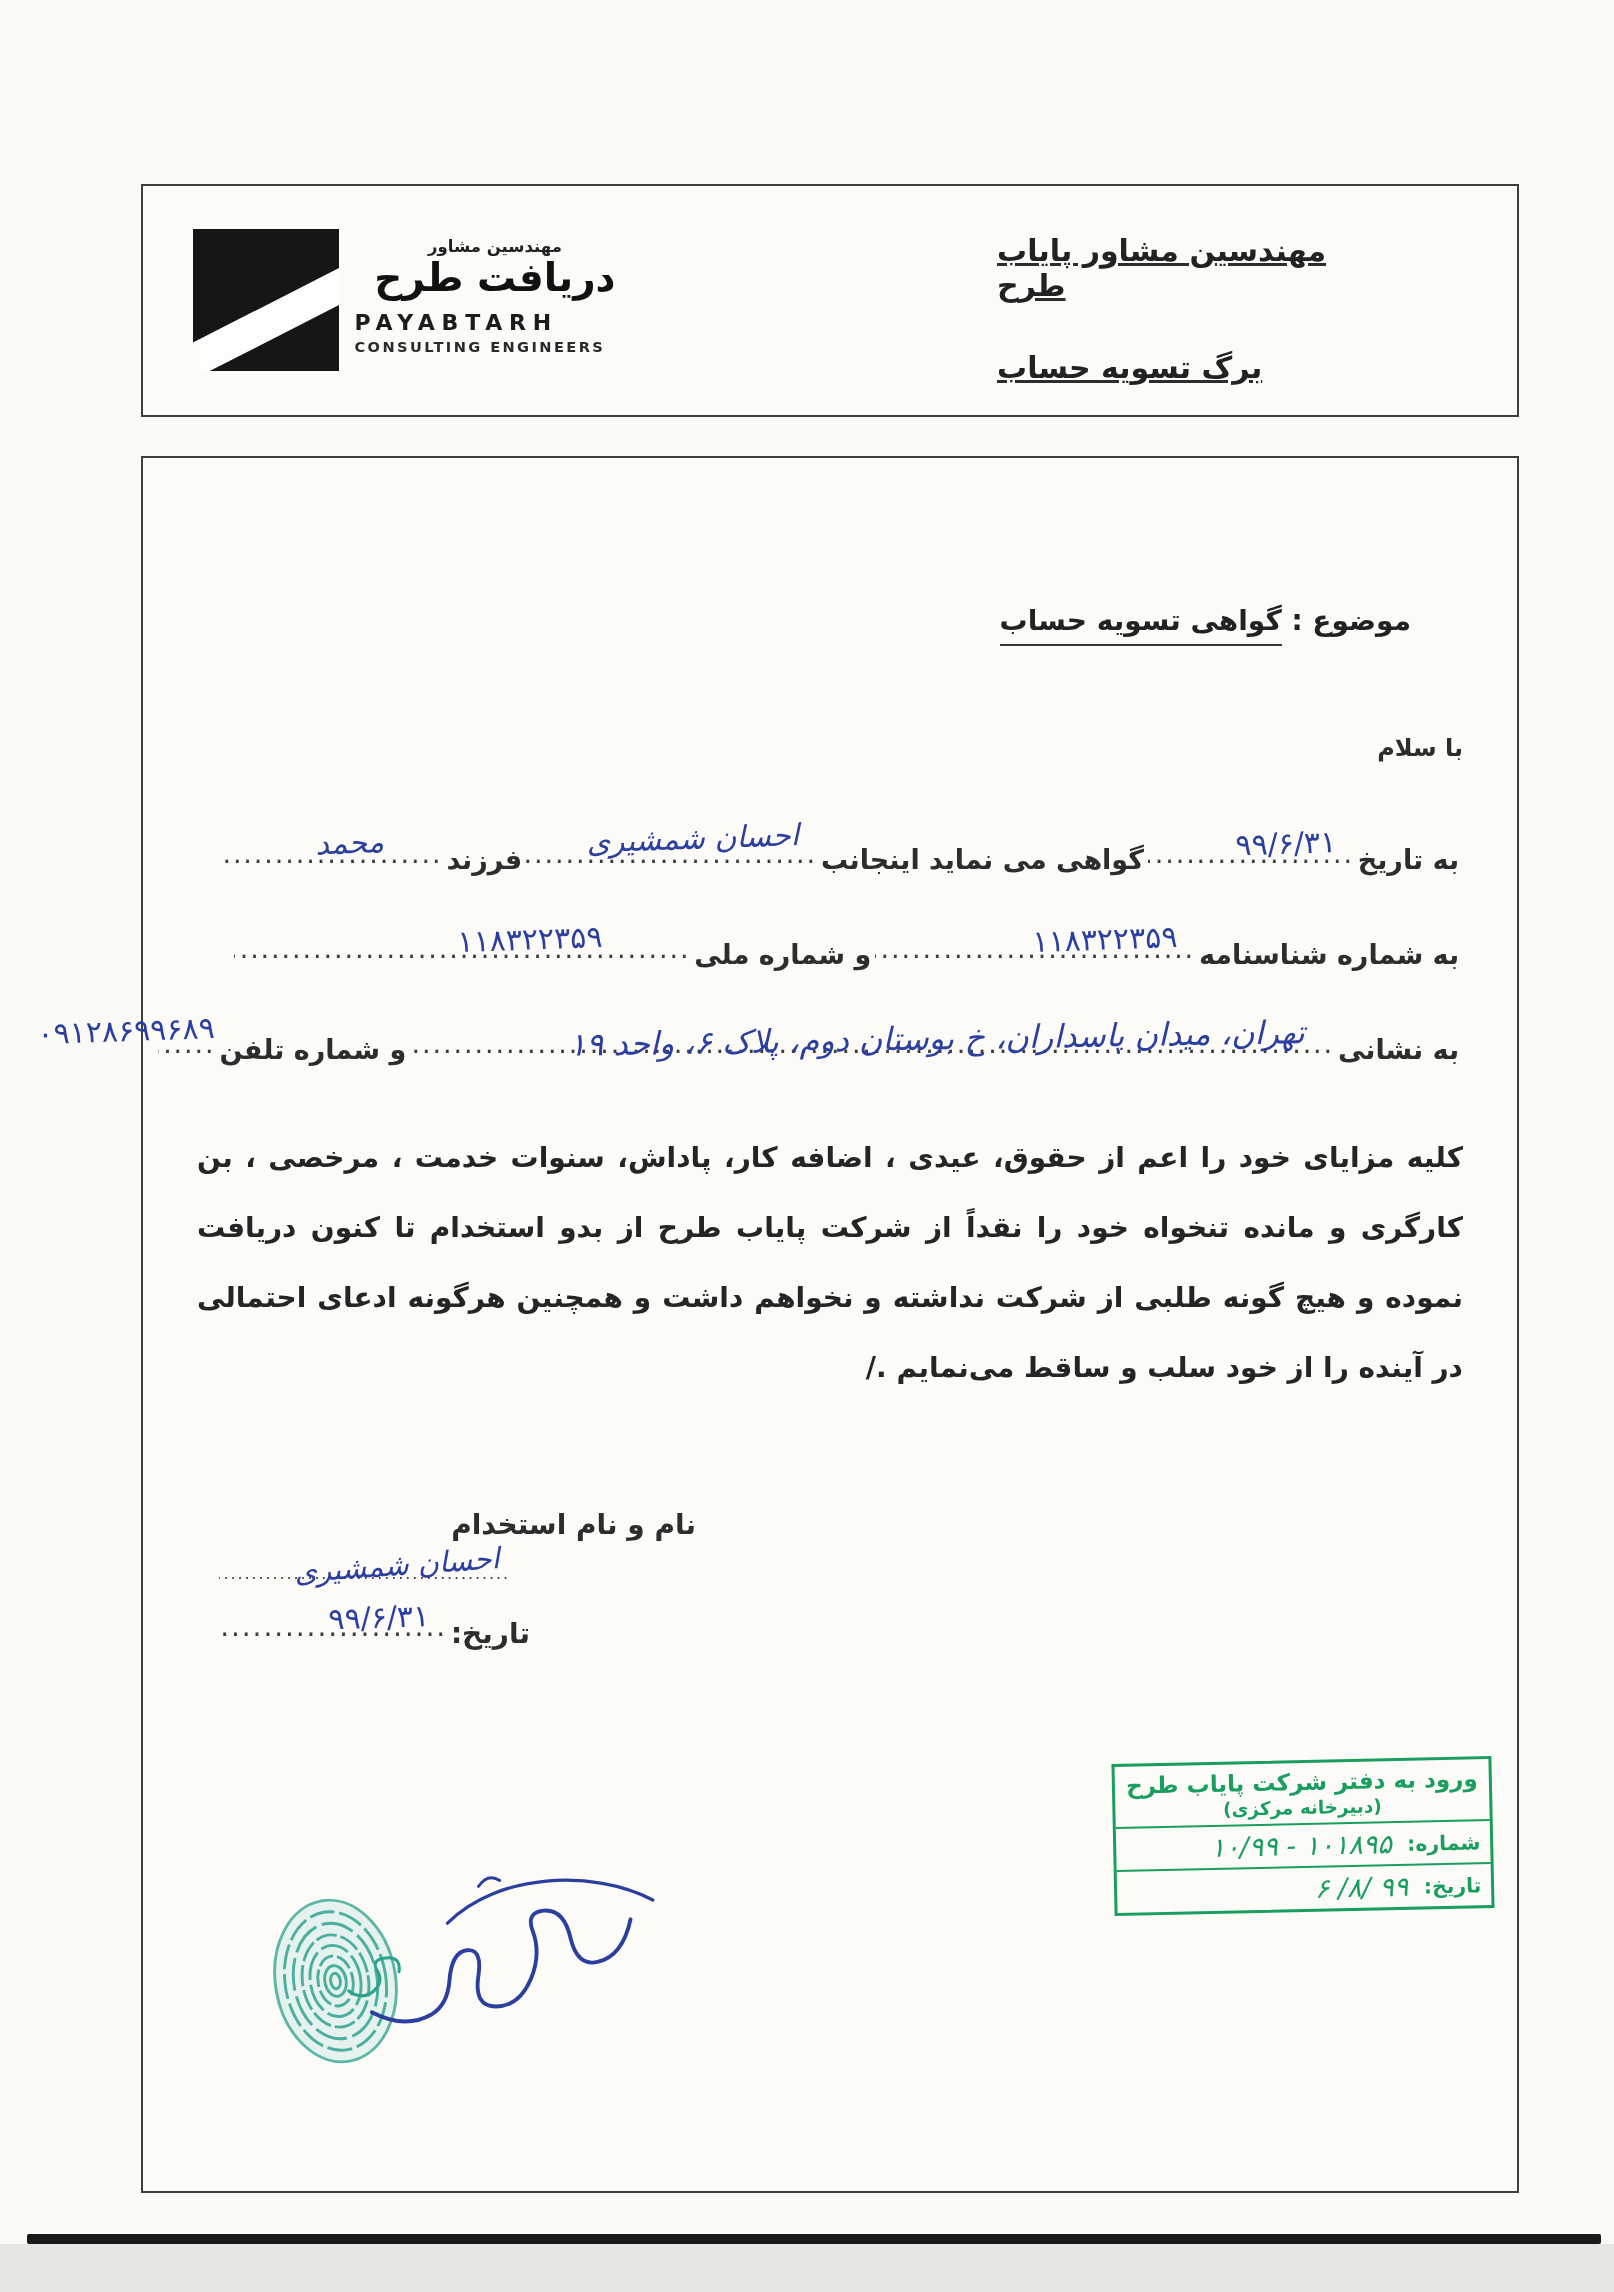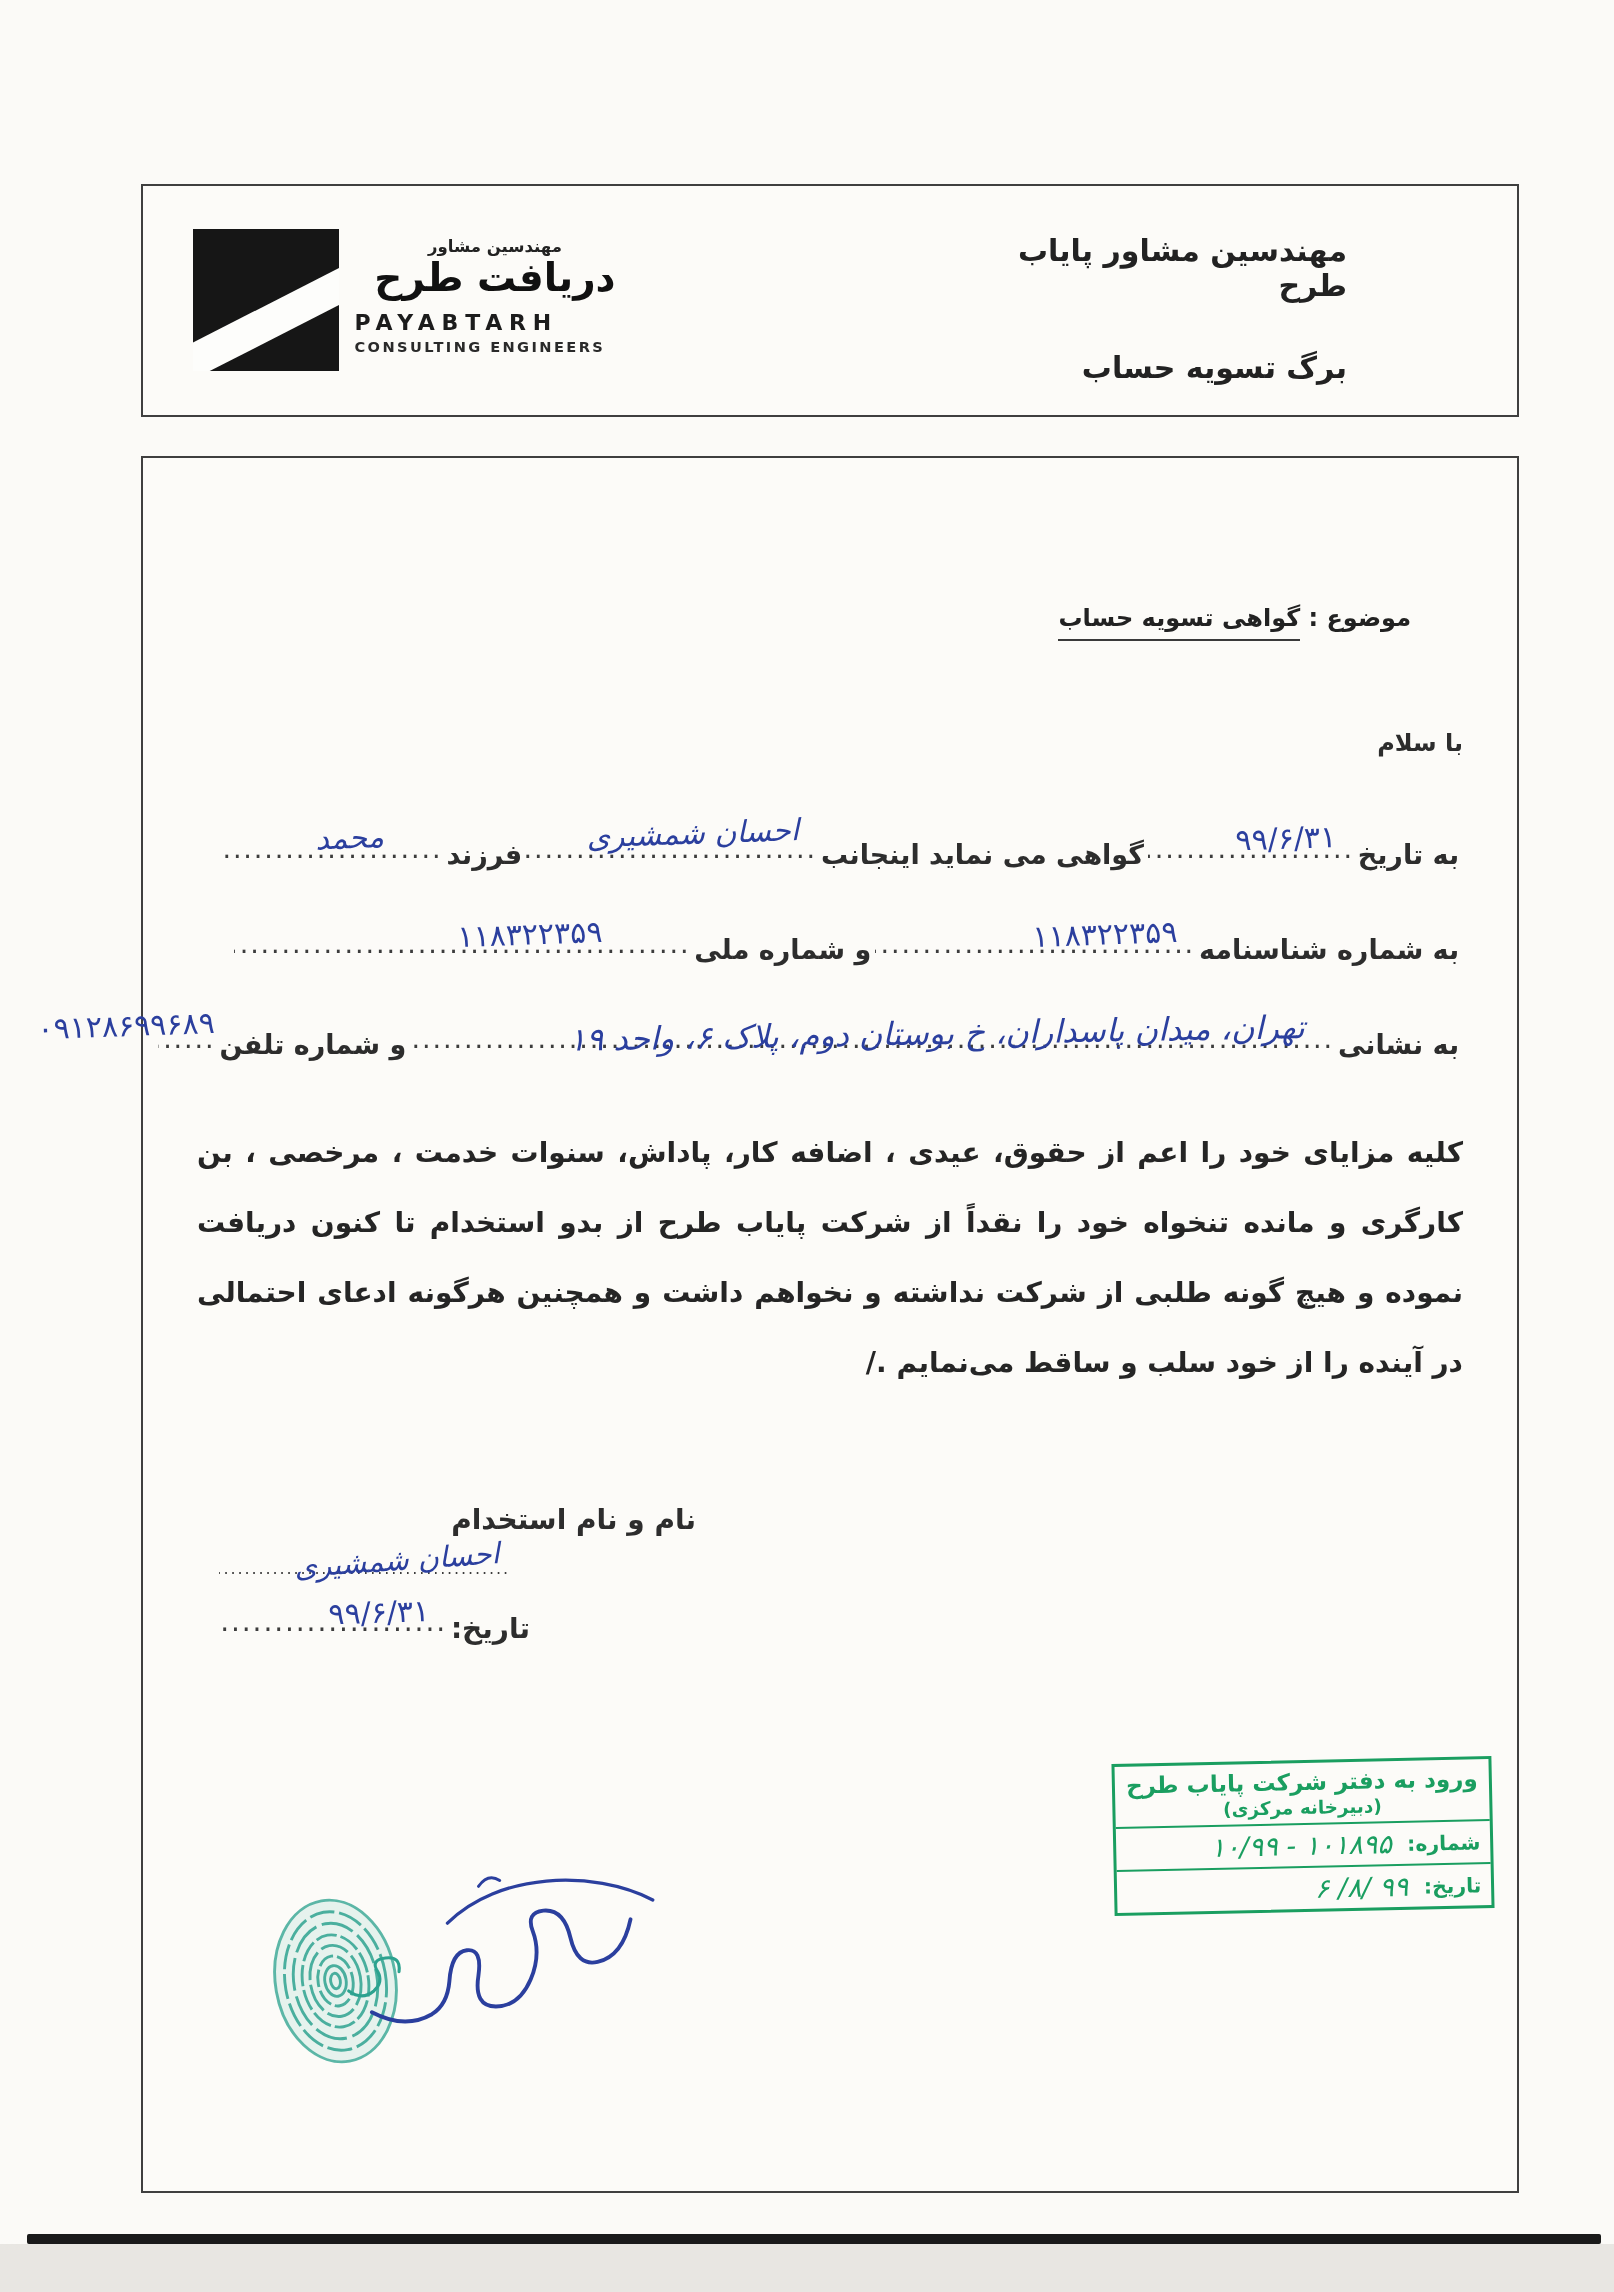--- a/index.html
+++ b/index.html
@@ -25,32 +25,32 @@
   .logo-stripe{
     position:absolute; width:223px; height:33px; background:#fdfdfb;
     transform:rotate(-27deg); top:76px; left:-34px;
   }
   .logo-text{ margin-left:15.5px; width:281px; }
   .logo-tagline{ direction:rtl; text-align:center; font-size:16.5px; font-weight:700; color:#222; padding-top:7.8px; }
   .logo-brand{ direction:rtl; text-align:center; font-size:39px; font-weight:700; color:#111; line-height:1.15; }
   .logo-en-name{ text-align:left; font-size:22px; font-weight:700; letter-spacing:6.8px; color:#1c1c1c; margin-top:9.7px; }
   .logo-en-sub{ text-align:left; font-size:14.6px; font-weight:700; letter-spacing:2.4px; color:#2a2a2a; margin-top:2.9px; }
 
-  .hdr-right{ position:absolute; left:835px; top:47px; width:369px; text-align:right; direction:rtl; }
+  .hdr-right{ position:absolute; left:854px; top:47px; width:369px; text-align:left; direction:rtl;text-decoration:underline; }
   .hdr-company{ font-size:30px; font-weight:700; color:#222; }
   .hdr-form-title{ font-size:30px; font-weight:700; color:#222; margin-top:47px; }
 
   
   .main-box{
     position:absolute; left:141px; top:456px; width:1378px; height:1737px;
     border:2.9px solid #3f3f3f; background:#fcfbf8;
     direction:rtl; padding:0 54px;
   }
 
-  .subject{ margin:146px 52px 0 0; font-size:24px; font-weight:700; color:#222; }
+  .subject{ margin:146px 52px 0 0; font-size:28px; font-weight:700; color:#222; }
   .subject-value{ border-bottom:2.9px solid #3a3a3a; padding-bottom:6.8px; }
 
   .salam{ margin-top:97px; font-size:24px; font-weight:700; }
 
   .form-lines{ margin-top:76px; }
   .form-line{ margin-bottom:58px; font-size:27px; font-weight:700; white-space:nowrap; }
   .printed{ margin:0 3.9px; }
 
   .fill{ position:relative; display:inline-block; vertical-align:baseline; }
   .dots{ display:block; overflow:hidden; white-space:nowrap; letter-spacing:1.9px; color:#3c3c3c; font-weight:400; }

